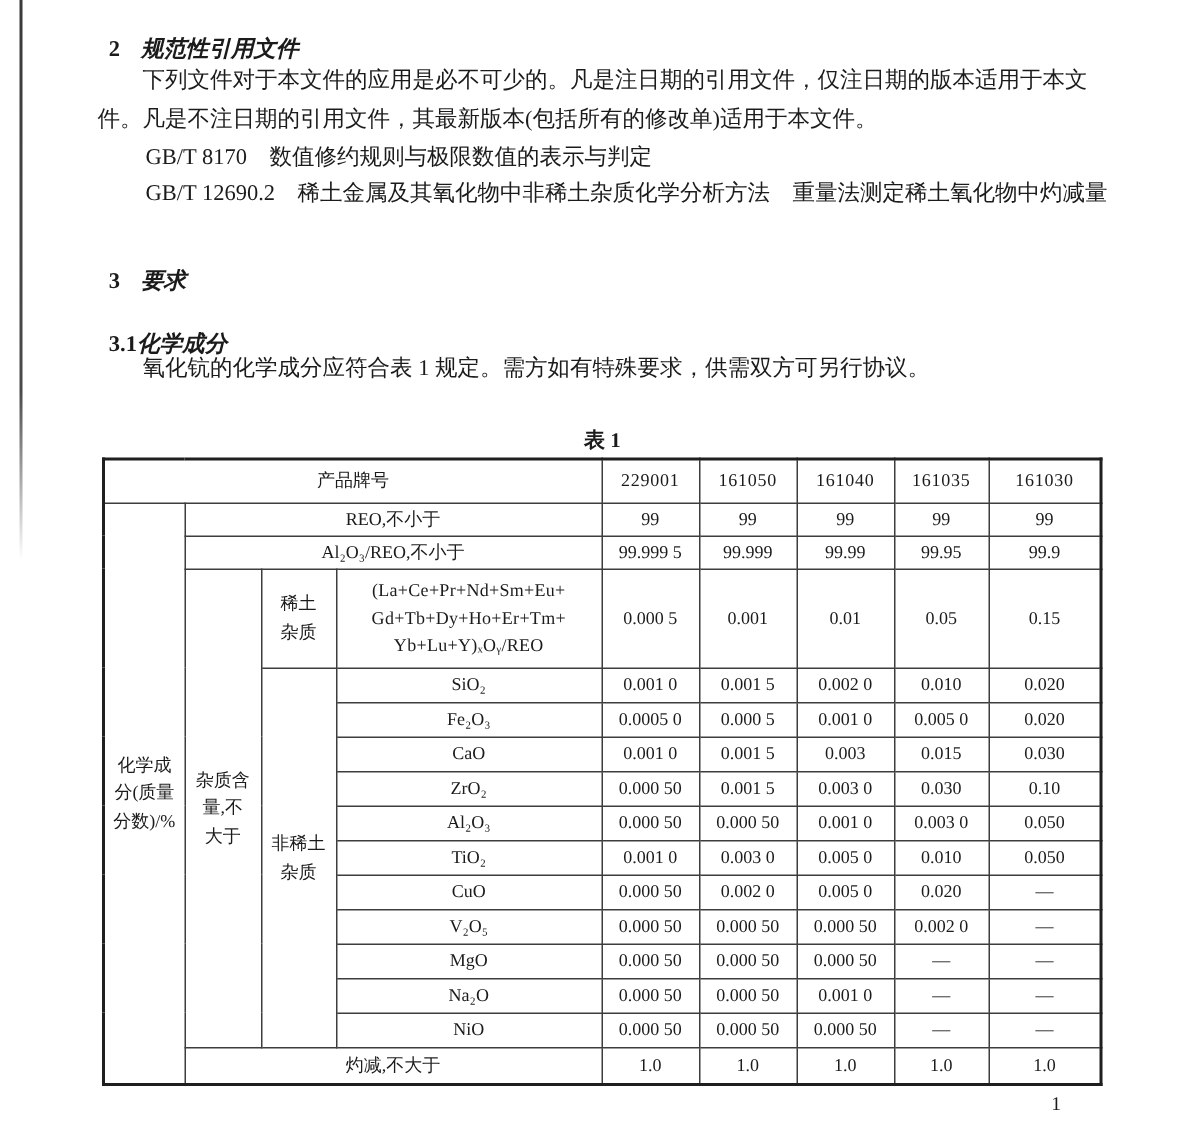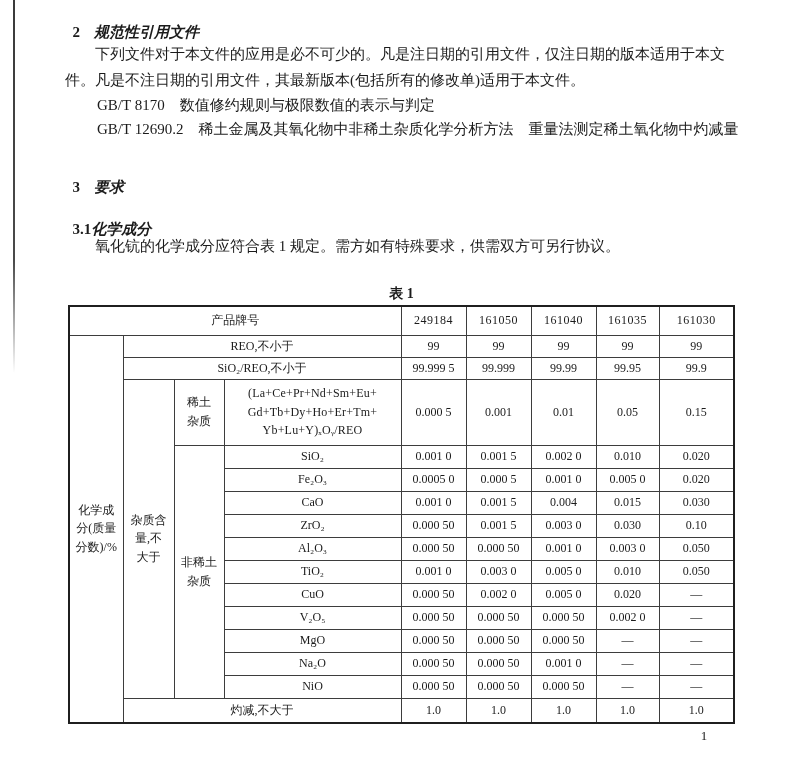--- a/index.html
+++ b/index.html
@@ -68,39 +68,39 @@
       <col style="width:177px">
     <col style="width:65px">
       <col style="width:65px">
       <col style="width:65px">
       <col style="width:63px">
       <col style="width:75px">
   </colgroup>
   <tbody>
       <tr style="height:29px">
     <td colspan="4">产品牌号</td>
-    <td class="grade">249184</td>
+    <td class="grade">229001</td>
     <td class="grade">161050</td>
     <td class="grade">161040</td>
     <td class="grade">161035</td>
     <td class="grade">161030</td>
   </tr>
   <tr style="height:22px">
     <td rowspan="15" class="leftlabel">化学成
 分(质量
 分数)/%</td>
     <td colspan="3">REO,不小于</td>
     <td class="val">99</td>
     <td class="val">99</td>
     <td class="val">99</td>
     <td class="val">99</td>
     <td class="val">99</td>
   </tr>
   <tr style="height:22px">
-    <td colspan="3">SiO₂/REO,不小于</td>
+    <td colspan="3">Al₂O₃/REO,不小于</td>
     <td class="val">99.999 5</td>
     <td class="val">99.999</td>
     <td class="val">99.99</td>
     <td class="val">99.95</td>
     <td class="val">99.9</td>
   </tr>
   <tr style="height:66px">
     <td rowspan="12" class="leftlabel">杂质含
 量,不
 大于</td>
@@ -130,21 +130,21 @@
     <td class="val">0.0005 0</td>
     <td class="val">0.000 5</td>
     <td class="val">0.001 0</td>
     <td class="val">0.005 0</td>
     <td class="val">0.020</td>
   </tr>
   <tr style="height:23px">
     <td class="compound">CaO</td>
     <td class="val">0.001 0</td>
     <td class="val">0.001 5</td>
-    <td class="val">0.004</td>
+    <td class="val">0.003</td>
     <td class="val">0.015</td>
     <td class="val">0.030</td>
   </tr>
   <tr style="height:23px">
     <td class="compound">ZrO₂</td>
     <td class="val">0.000 50</td>
     <td class="val">0.001 5</td>
     <td class="val">0.003 0</td>
     <td class="val">0.030</td>
     <td class="val">0.10</td>

